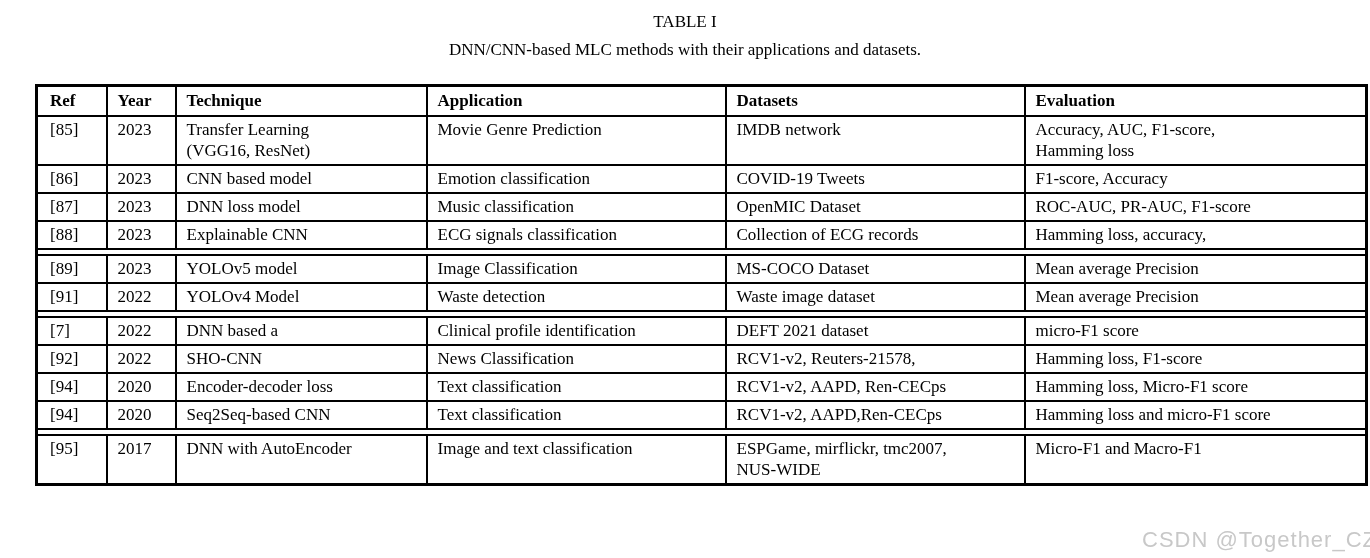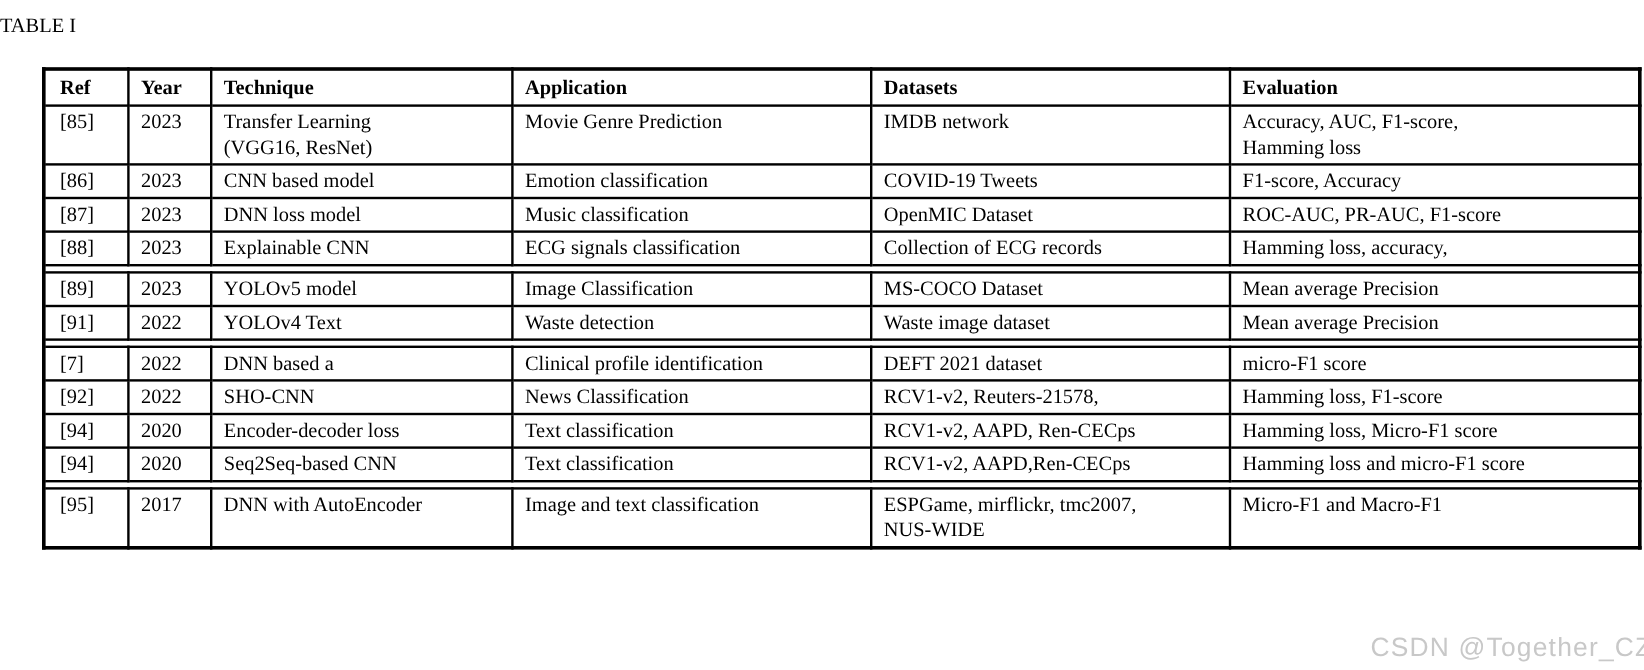--- a/index.html
+++ b/index.html
@@ -9,21 +9,21 @@
   }
   body {
     width: 1370px;
     height: 558px;
     position: relative;
     overflow: hidden;
     font-family: "Liberation Serif", serif;
     color: #000000;
   }
   .caption {
-    text-align: left;
+    text-align: center;
     padding-top: 12px;
   }
   .caption-title {
     font-size: 17px;
     line-height: 20px;
   }
   .caption-subtitle {
     font-size: 17px;
     line-height: 20px;
     margin-top: 8px;
@@ -73,20 +73,21 @@
     color: #c8c8c8;
     pointer-events: none;
     white-space: nowrap;
   }
 </style>
 </head>
 <body>
 
 <div class="caption">
   <div class="caption-title">TABLE I</div>
+  <div class="caption-subtitle">DNN/CNN-based MLC methods with their applications and datasets.</div>
 </div>
 
 <table class="mlc">
   <colgroup>
     <col style="width:70px">
       <col style="width:69px">
       <col style="width:251px">
     <col style="width:299px">
       <col style="width:299px">
       <col style="width:342px">
@@ -143,21 +144,21 @@
       <td class="c-ref">[89]</td>
       <td class="c-year">2023</td>
       <td>YOLOv5 model</td>
       <td>Image Classification</td>
       <td>MS-COCO Dataset</td>
       <td>Mean average Precision</td>
     </tr>
     <tr>
       <td class="c-ref">[91]</td>
       <td class="c-year">2022</td>
-      <td>YOLOv4 Text</td>
+      <td>YOLOv4 Model</td>
       <td>Waste detection</td>
       <td>Waste image dataset</td>
       <td>Mean average Precision</td>
     </tr>
     <tr class="spacer">
         <td colspan="6"></td>
       </tr>
     <tr>
       <td class="c-ref">[7]</td>
       <td class="c-year">2022</td>

